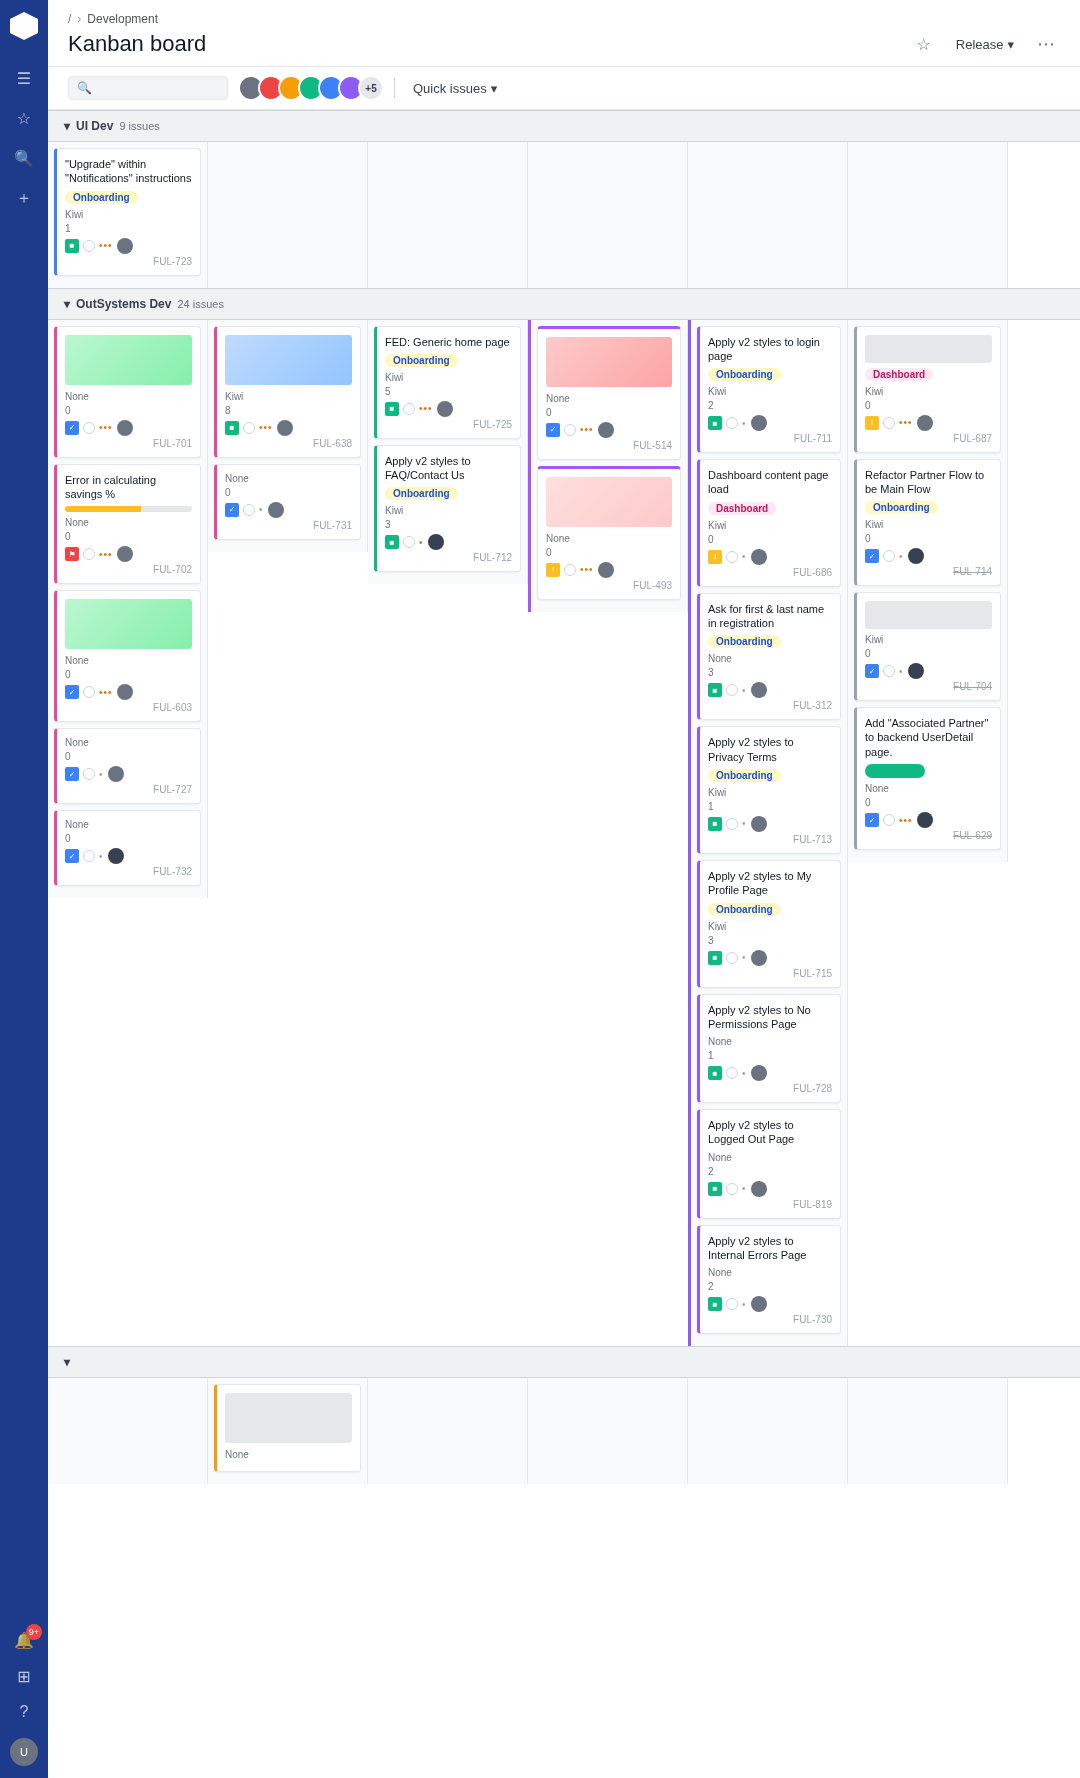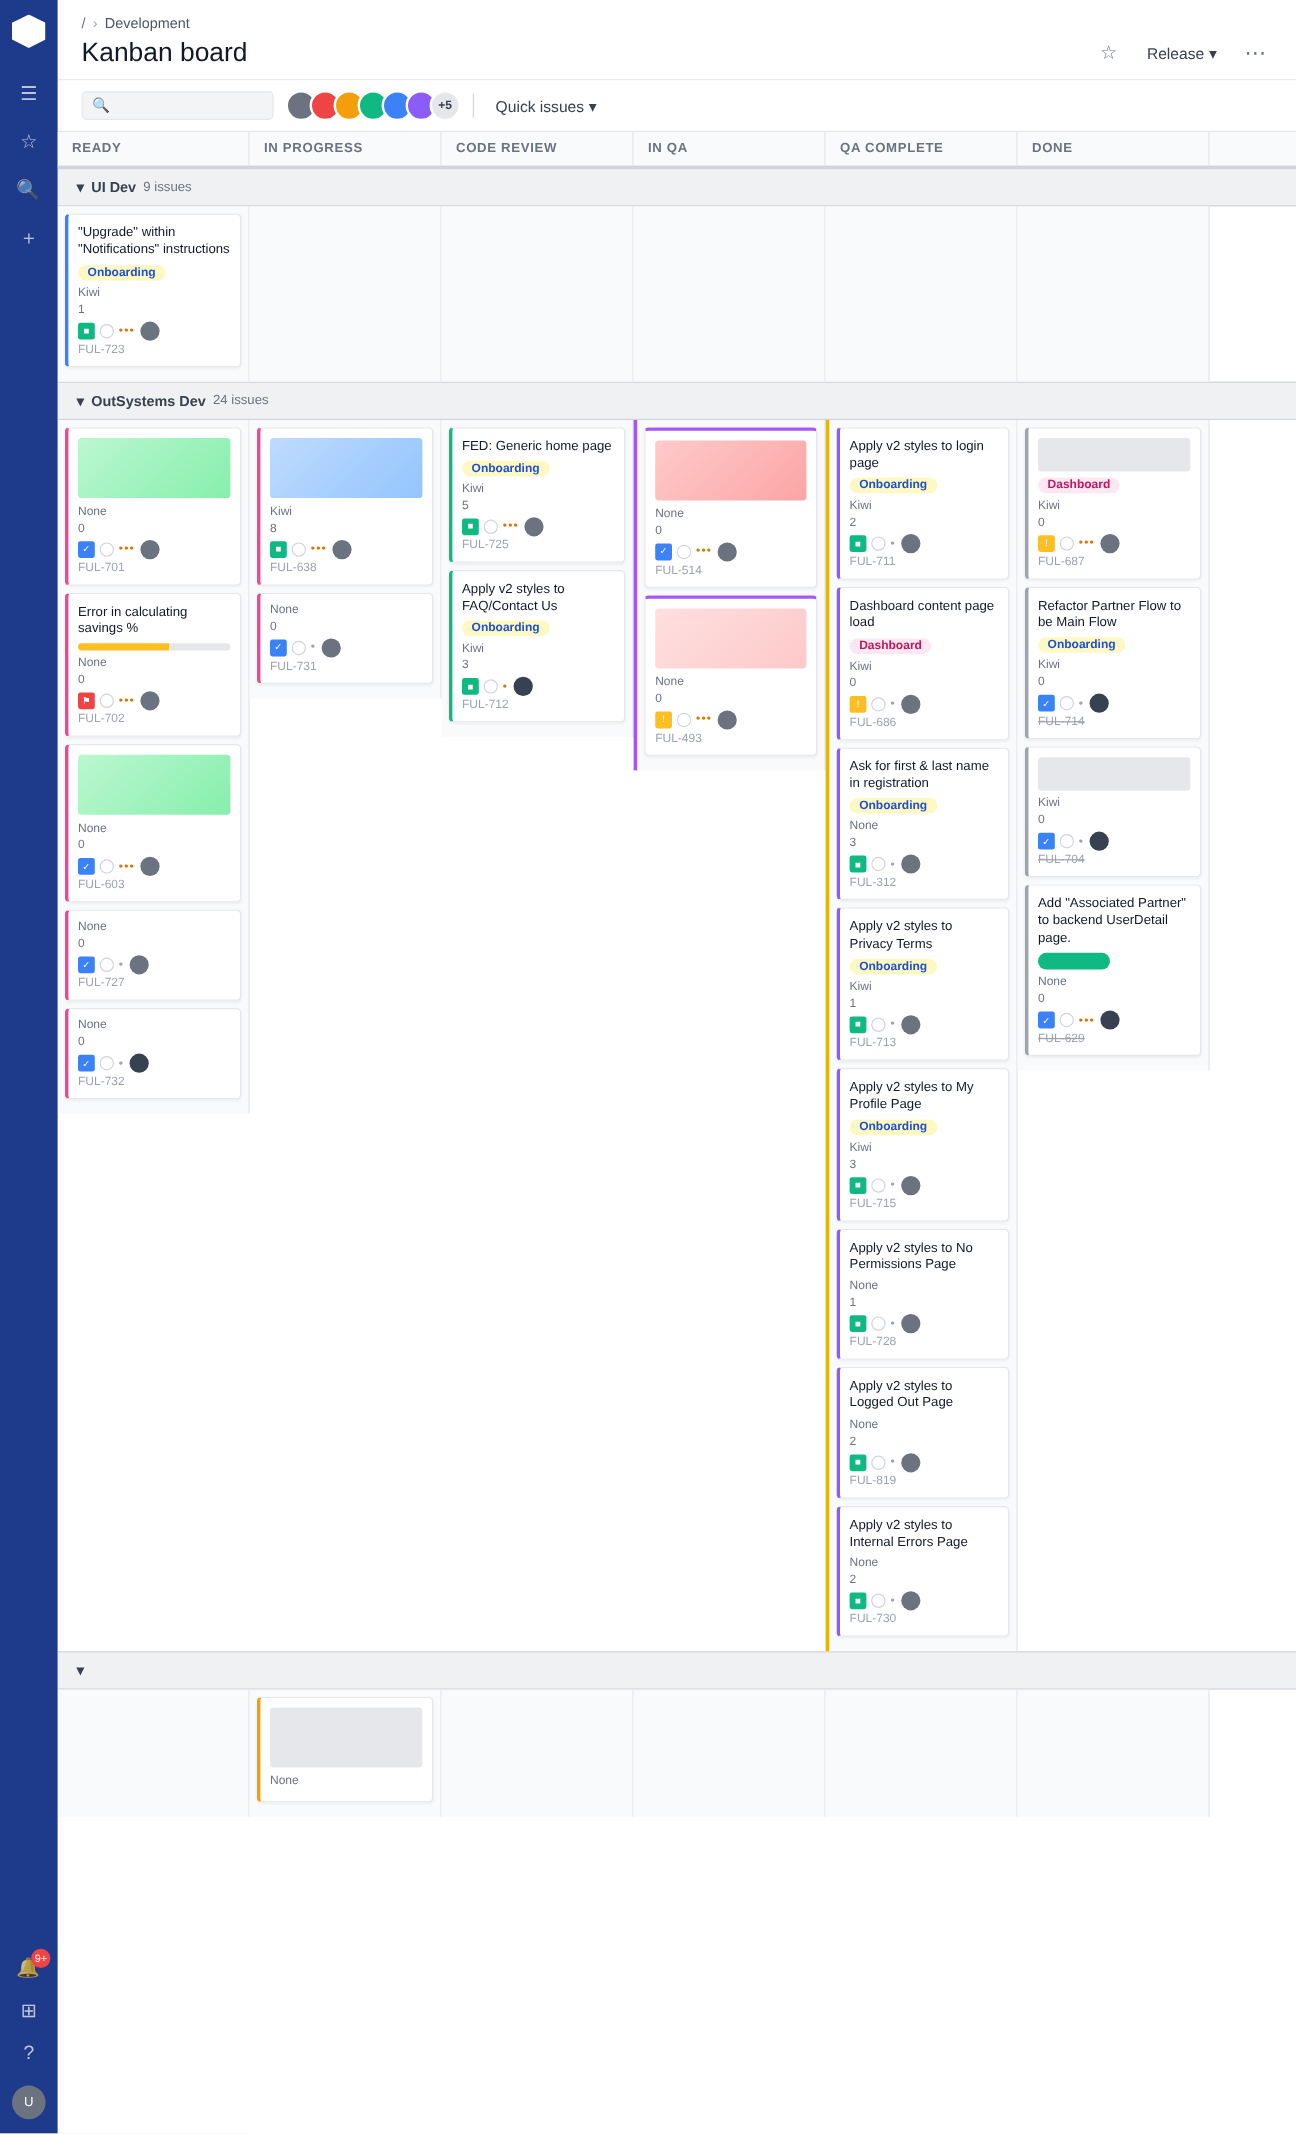--- a/index.html
+++ b/index.html
@@ -322,20 +322,21 @@
       display: flex; align-items: center; justify-content: center;
       color: white; font-size: 8px;
     }
     .card-circle { width: 12px; height: 12px; border-radius: 50%; border: 1.5px solid #d1d5db; }
     .card-dots { color: #d97706; font-size: 10px; letter-spacing: 1px; }
     .card-dots-gray { color: #9ca3af; font-size: 10px; letter-spacing: 1px; }
     .card-id {
       font-size: 10px;
       color: #9ca3af;
       margin-top: 2px;
+      text-align: right;
     }
     .card-avatar {
       width: 16px; height: 16px; border-radius: 50%;
       display: flex; align-items: center; justify-content: center;
       font-size: 8px;
       color: white;
       font-weight: 600;
     }
     .card-id-strikethrough {
       text-decoration: line-through;
@@ -400,28 +401,20 @@
     <div class="divider"></div>
     <div class="quick-filters">
       <span>Quick issues</span>
       <span>▾</span>
     </div>
   </div>
 
   <div class="board-container">
     <div style="min-width:960px;">
 
-      <div class="col-headers-row">
-        <div class="col-header-cell">READY</div>
-        <div class="col-header-cell">IN PROGRESS</div>
-        <div class="col-header-cell">CODE REVIEW</div>
-        <div class="col-header-cell">IN QA</div>
-        <div class="col-header-cell">QA COMPLETE</div>
-        <div class="col-header-cell">DONE</div>
-      </div>
 
       <div class="board-group-header">
         <span>▾</span>
         <span>UI Dev</span>
         <span style="color:#6b7280;font-weight:400;font-size:11px;">9 issues</span>
       </div>
       <div class="board-row">
 
         <div class="board-col">
           <div class="card card-left-border-blue">
@@ -605,21 +598,21 @@
             <div class="card-footer">
               <div class="card-icon-warning">!</div>
               <div class="card-circle"></div>
               <span class="card-dots">•••</span>
               <div class="card-avatar" style="background:#6b7280;"></div>
             </div>
             <div class="card-id">FUL-493</div>
           </div>
         </div>
 
-        <div class="board-col" style="border-left:3px solid #eab308;">
+        <div class="board-col" style="border-left:3px solid #8b5cf6;">
 
           <div class="card card-left-border-purple">
             <div class="card-title">Apply v2 styles to login page</div>
             <span class="card-tag tag-onboarding">Onboarding</span>
             <div class="card-meta">Kiwi</div>
             <div class="card-meta">2</div>
             <div class="card-footer">
               <div class="card-icon-box">■</div>
               <div class="card-circle"></div>
               <span class="card-dots-gray">•</span>

